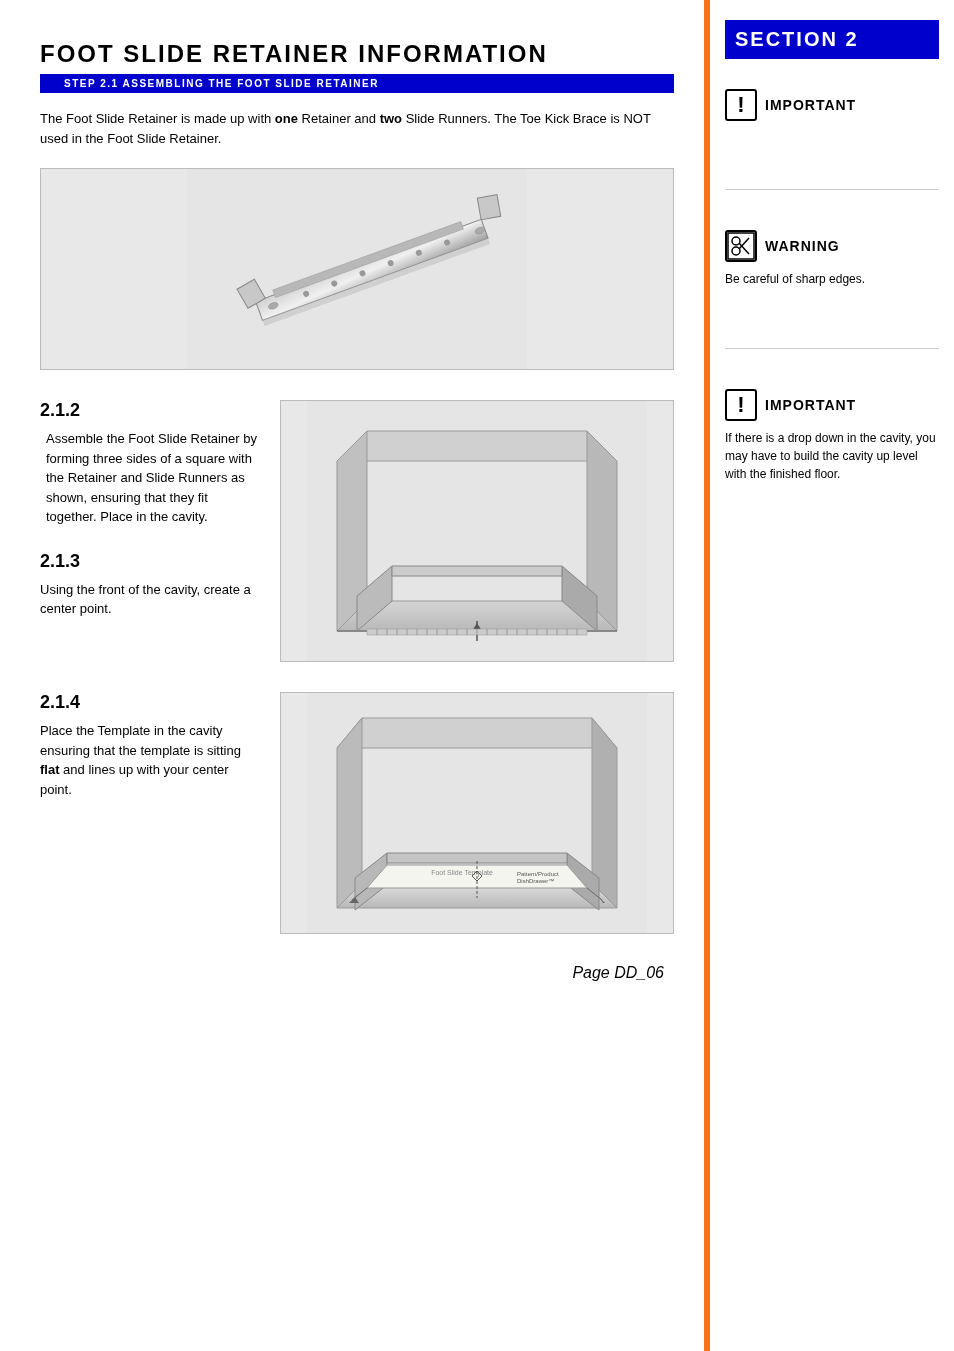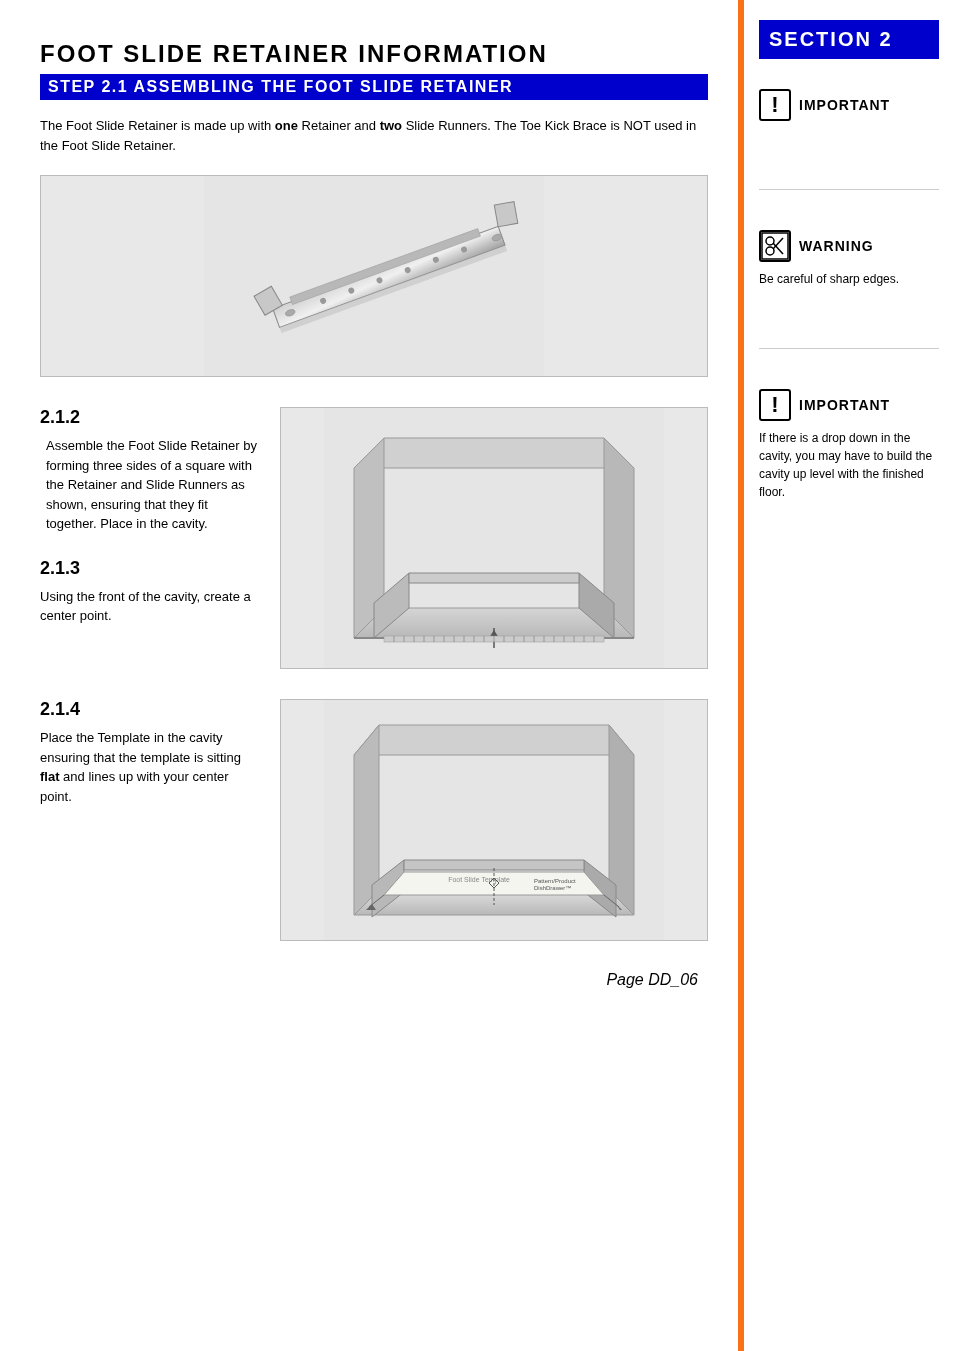--- a/index.html
+++ b/index.html
@@ -15,42 +15,42 @@
       display: flex;
       width: 954px;
       min-height: 1351px;
     }
     .main-content {
       flex: 1;
       padding: 40px 30px 40px 40px;
       border-right: 6px solid #f97316;
     }
     .sidebar {
-      width: 210px;
+      width: 244px;
       padding: 20px 15px;
       display: flex;
       flex-direction: column;
       gap: 30px;
     }
     
     .main-title {
       font-size: 24px;
       font-weight: bold;
       letter-spacing: 2px;
       text-transform: uppercase;
       margin-bottom: 6px;
     }
     .step-header {
       background: #0000cc;
       color: #fff;
-      font-size: 16px;
+      font-size: 10px;
       font-weight: bold;
       letter-spacing: 1.5px;
       text-transform: uppercase;
-      padding: 4px 8px;
+      padding: 4px 24px;
       margin-bottom: 16px;
     }
     .intro-text {
       font-size: 13px;
       margin-bottom: 20px;
       line-height: 1.5;
     }
     .intro-text strong { font-weight: bold; text-align: center; }
 
     

